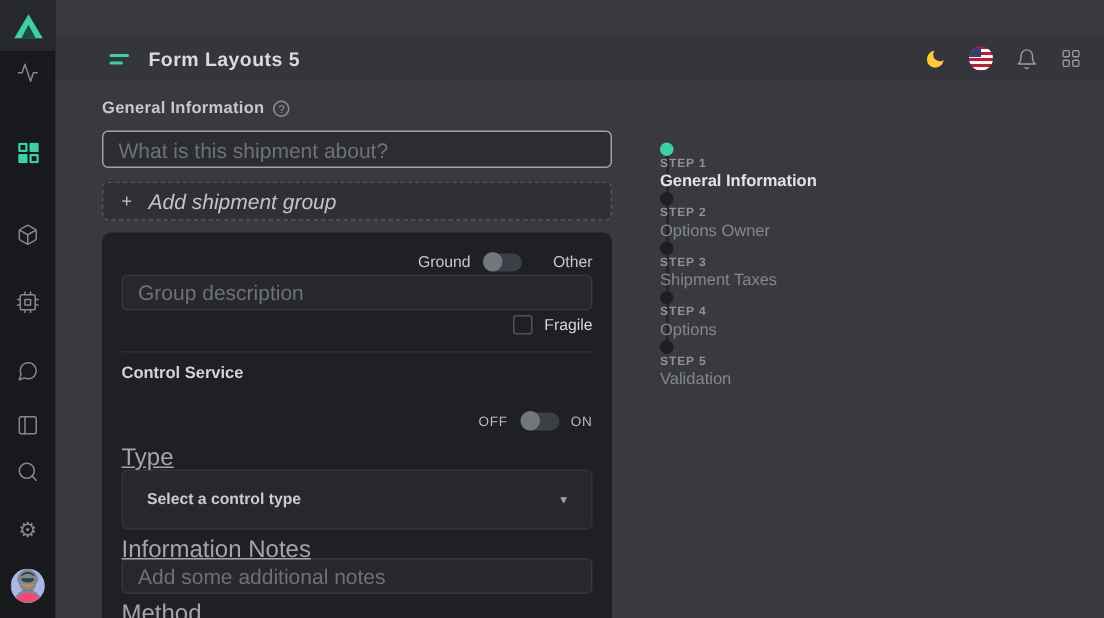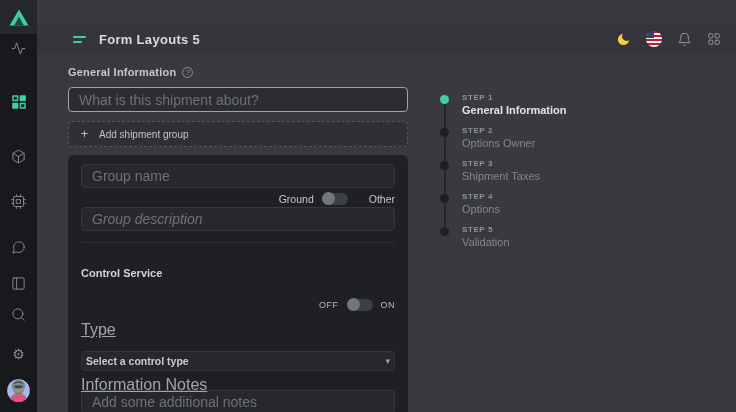--- a/index.html
+++ b/index.html
@@ -40,47 +40,47 @@
              font-size:7.5px; display:flex; align-items:center; justify-content:center; }
 
   .text-input { display:block; width:100%; height:25px; background:#2b2d33; border:1px solid #a3a3a3; border-radius:4px;
                 padding:0 10px; font-size:14px; color:#e0e1e3; outline:none; font-family:inherit; }
   .text-input::placeholder { color:#6e7177; }
   .card .text-input { background:#26282e; border-color:#35383e; height:24px; }
 
   .add-group { margin-top:9px; height:26px; border:1px dashed #53565d; border-radius:4px; background:#2e3036;
                display:flex; align-items:center; gap:11px; padding:0 12px; cursor:pointer; }
   .add-plus { color:#c2c4c7; font-size:12px; }
-  .add-label { color:#c2c4c7; font-size:10px; }
+  .add-label { color:#c2c4c7; font-size:14px;font-style:italic; }
 
   .card { margin-top:8px; background:#1e2025; border-radius:6px; padding:9px 13px 20px; height:270px; }
 
   .jrow { display:flex; justify-content:flex-end; align-items:center; gap:8px; height:13px; }
   .tog-label { font-size:10.5px; color:#c6c8cb;padding-left:13px; }
   .switch { width:26px; height:12px; border-radius:6px; background:#3c3f45; position:relative; cursor:pointer; }
   .knob { position:absolute; left:0; top:-0.5px; width:13px; height:13px; border-radius:50%; background:#73767c; }
   .chk { width:13px; height:13px; border:1.5px solid #50535a; border-radius:2px; background:transparent; cursor:pointer; }
   .chk-label { font-size:10.5px; color:#d6d7d9; }
 
   .divider { height:1px; background:#2e3036; margin-top:11px; }
-  .ctl-title { margin-top:24px; font-size:11px; font-weight:bold; color:#d2d3d6; height:13px; }
+  .ctl-title { margin-top:8px; font-size:11px; font-weight:bold; color:#d2d3d6; height:13px; }
   .onoff { font-size:9px; color:#b9bbbf; letter-spacing:.5px; }
 
   .f-label { margin-top:10px; font-size:16px; color:#a3a5aa; height:12px;text-decoration:underline; }
   .f-label.tight { margin-top:5px; }
-  .select { margin-top:18px; height:20px; background:#26282e; border:1px solid #31343a; border-radius:4px;
-            display:flex; align-items:center; justify-content:space-between; padding:0 4px; cursor:pointer; }
+  .select { margin-top:4px; height:40px; background:#26282e; border:1px solid #31343a; border-radius:4px;
+            display:flex; align-items:center; justify-content:space-between; padding:0 16px; cursor:pointer; }
   .select .sel-val { font-size:10.5px; font-weight:bold; color:#c9cbce; }
   .select .chev { font-size:9px; color:#9fa2a7; }
   .mt2 { margin-top:2px; }
 
   
   .stepper { position:absolute; left:403px; top:63px; }
   .step-line { position:absolute; left:4px; top:8px; width:2px; height:132px; background:#25272c; }
-  .step { position:relative; display:flex; gap:13px; height:33px; cursor:pointer; }
+  .step { position:relative; display:flex; height:33px; cursor:pointer;flex-direction:column; }
   .dot { position:relative; z-index:1; width:9px; height:9px; border-radius:50%; background:#1d1f24; margin-top:2px; flex:none; }
   .dot.active { background:#3ecfa4; }
   .step-label { font-size:8px; font-weight:bold; letter-spacing:.6px; color:#8f9298; }
   .step-title { font-size:11px; color:#84878d; margin-top:2px; }
   .step.active .step-title { color:#e2e3e5; font-weight:bold; }
 </style>
 </head>
 <body>
 
 <div class="sidebar">
@@ -208,32 +208,35 @@
     </div>
 
     <input class="text-input" type="text" placeholder="What is this shipment about?" style="">
 
     <div class="add-group">
       <span class="add-plus">+</span>
       <span class="add-label">Add shipment group</span>
     </div>
 
     <div class="card">
-      <input class="text-input" type="text" placeholder="Group name" style="">
 
       <div class="jrow" style="margin-top:4px">
         <span class="tog-label">Ground</span>
         <span class="switch">
             <span class="knob"></span>
           </span>
         <span class="tog-label">Other</span>
       </div>
 
-      <input class="text-input" type="text" style="margin-top: 2px; font-style: italic;" placeholder="Group description">
-
+      <input class="text-input" type="text" style="margin-top: 2px;" placeholder="Group description">
+
+      <div class="jrow" style="margin-top:3px">
+        <span class="chk"></span>
+        <span class="chk-label">Fragile</span>
+      </div>
 
       <div class="divider"></div>
 
       <div class="ctl-title">Control Service</div>
 
       <div class="jrow" style="margin-top:18px">
         <span class="onoff">OFF</span>
         <span class="switch">
             <span class="knob"></span>
           </span>

